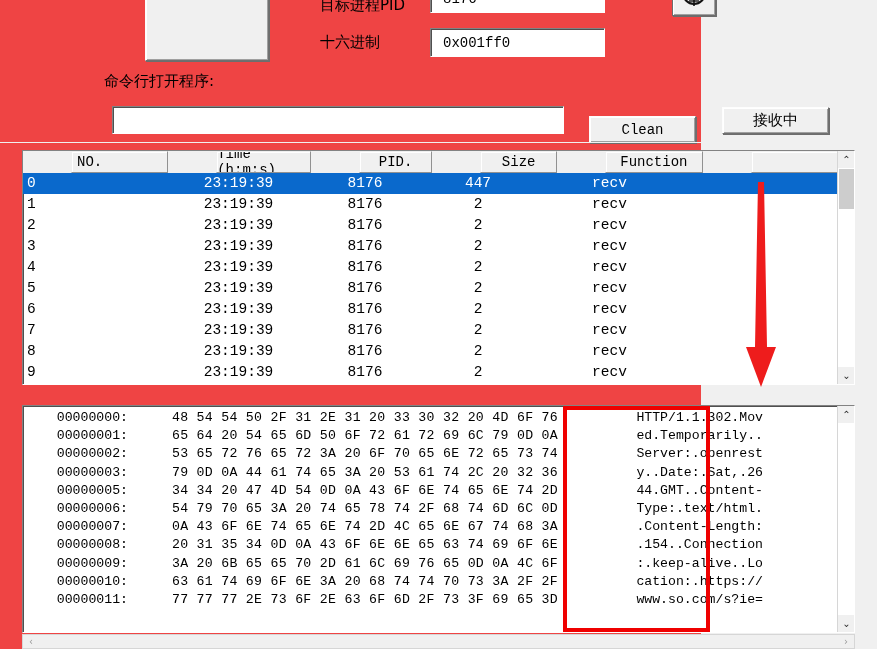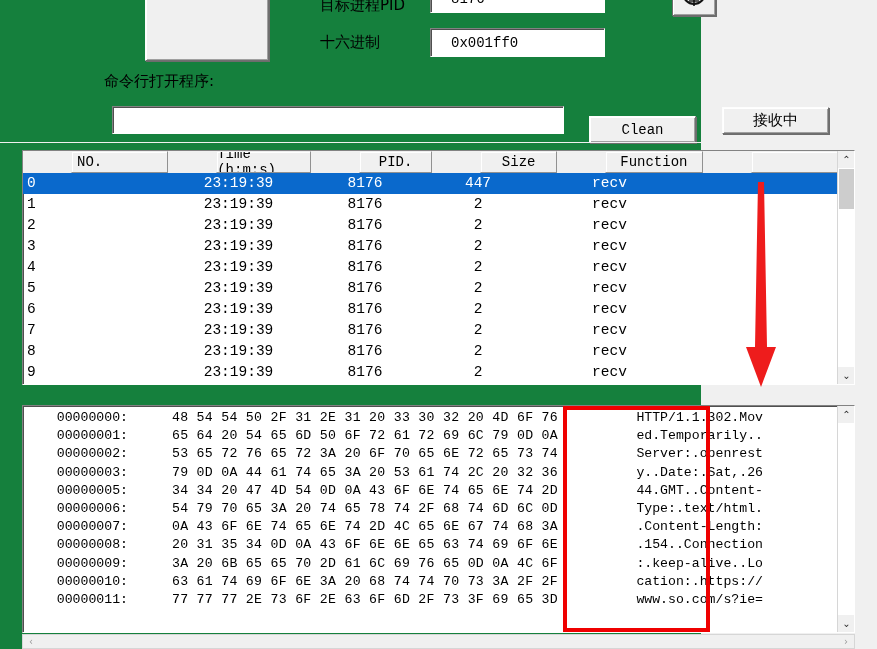--- a/index.html
+++ b/index.html
@@ -6,21 +6,21 @@
   html, body {
     margin: 0; padding: 0;
     width: 877px; height: 649px;
     overflow: hidden;
     background: #f0f0f0;
     font-family: "Liberation Sans", sans-serif;
   }
   #app {
     position: relative;
     width: 701px; height: 649px;
-    background: #15803d;
+    background: #ef4444;
   }
 
   
   .w-btn {
     position: absolute;
     background: #f0f0f0;
     border: 1px solid #707070;
     border-top-color: #fdfdfd;
     border-left-color: #fdfdfd;
     box-shadow: inset 1px 1px 0 #ffffff, inset -1px -1px 0 #a0a0a0, 1px 1px 0 #6d6d6d;
@@ -35,21 +35,21 @@
     position: absolute;
     background: #ffffff;
     border: 1px solid #ffffff;
     border-top-color: #828282;
     border-left-color: #828282;
     box-shadow: inset 1px 1px 0 #4f4f4f;
     font-family: "Liberation Mono", monospace;
     font-size: 14px;
     color: #000;
     display: flex; align-items: center;
-    padding-left: 20px;
+    padding-left: 12px;
     overflow: hidden;
     white-space: nowrap;
   }
 
   .lbl {
     position: absolute;
     font-family: "DejaVu Sans", "Liberation Sans", sans-serif;
     font-size: 15px;
     color: #000;
     white-space: nowrap;

